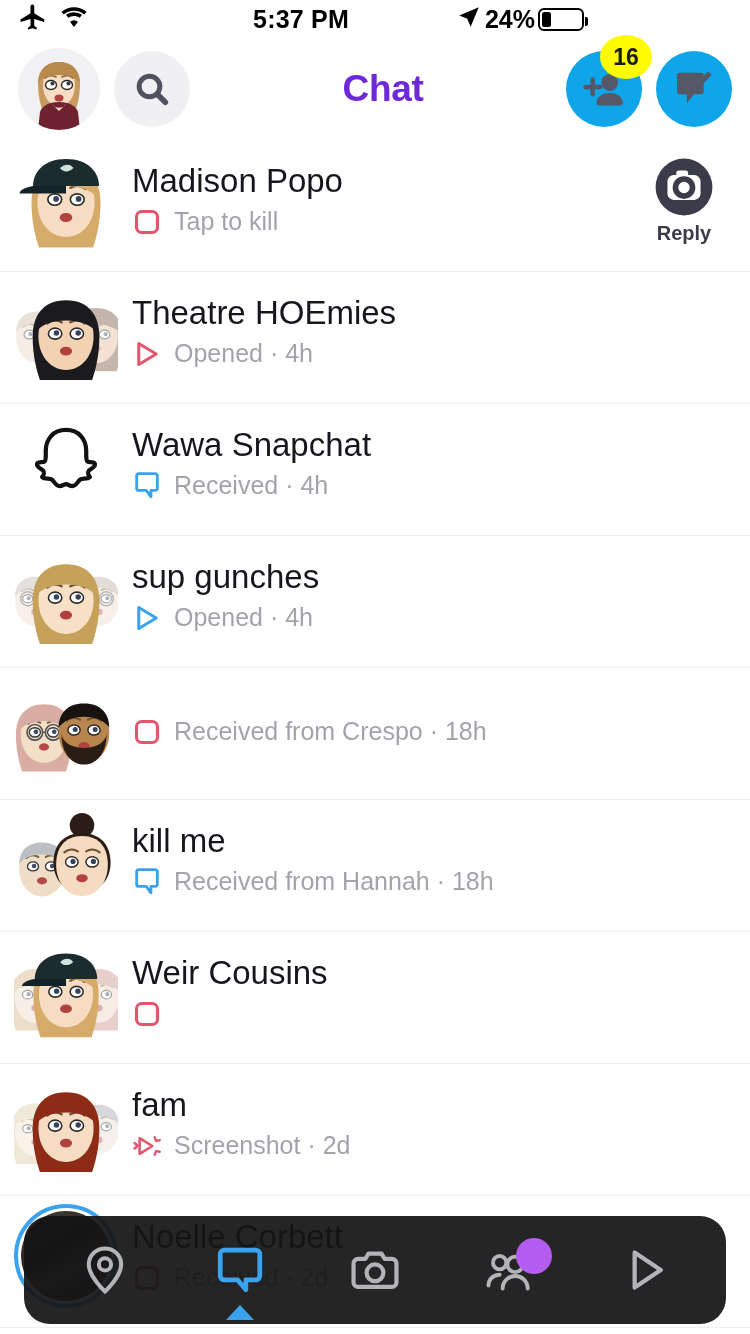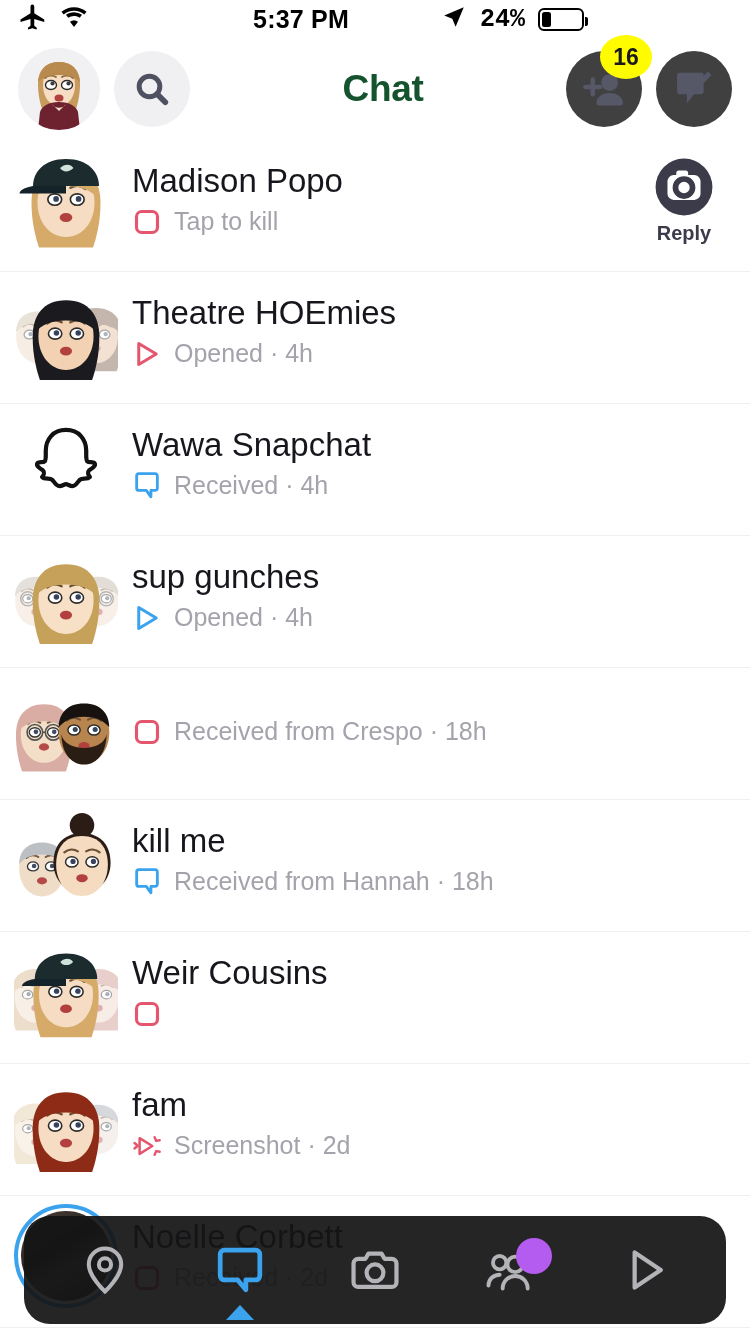--- a/index.html
+++ b/index.html
@@ -20,22 +20,22 @@
     background:#fff;
     justify-content:flex-end;
   }
   .sb-left{ display:flex; align-items:center; gap:10px; }
   .sb-center{
     position:absolute; left:0; right:0; top:0; height:38px;
     display:flex; align-items:center; justify-content:center;
     font-size:25px; font-weight:600; color:#000; letter-spacing:.2px;
   }
   .sb-right{
-    margin-left:auto; display:flex; align-items:center; gap:13px;
-    position:relative; z-index:3;font-family:Liberation Mono, monospace;
+    margin-left:auto; display:flex; align-items:center; gap:3px;
+    position:relative; z-index:3;
   }
   .sb-pct{ font-size:25px; font-weight:600; color:#000; }
   .battery{
     width:46px; height:23px; border:2.5px solid #000; border-radius:6px;
     position:relative; display:flex; align-items:center; padding:2px;
   }
   .battery::after{
     content:""; position:absolute; right:-6px; top:7px;
     width:3.5px; height:9px; background:#000; border-radius:0 2px 2px 0;
   }
@@ -53,27 +53,27 @@
     position:relative;
   }
   .search-btn{
     width:76px; height:76px; border-radius:50%;
     background:#f0f0f2; margin-left:14px; flex:0 0 auto;
     display:flex; align-items:center; justify-content:center;
   }
   .hdr-title{
     position:absolute; left:16px; right:0; top:0; height:102px;
     display:flex; align-items:center; justify-content:center;
-    font-size:37px; font-weight:bold; color:#14532d; letter-spacing:-.3px;
+    font-size:37px; font-weight:bold; color:#6d28d9; letter-spacing:-.3px;
     pointer-events:none;
   }
   .hdr-right{ margin-left:auto; display:flex; align-items:center; gap:14px; position:relative; }
   .round-btn{
     width:76px; height:76px; border-radius:50%;
-    background:#404040;
+    background:#0ea5e9;
     display:flex; align-items:center; justify-content:center;
     position:relative;
   }
   .badge{
     position:absolute; top:-16px; left:34px;
     min-width:52px; height:44px; padding:0 8px;
     background:#FFFC00; border-radius:50%;
     display:flex; align-items:center; justify-content:center;
     font-size:23px; font-weight:bold; color:#1a1a1a; z-index:5;
   }

